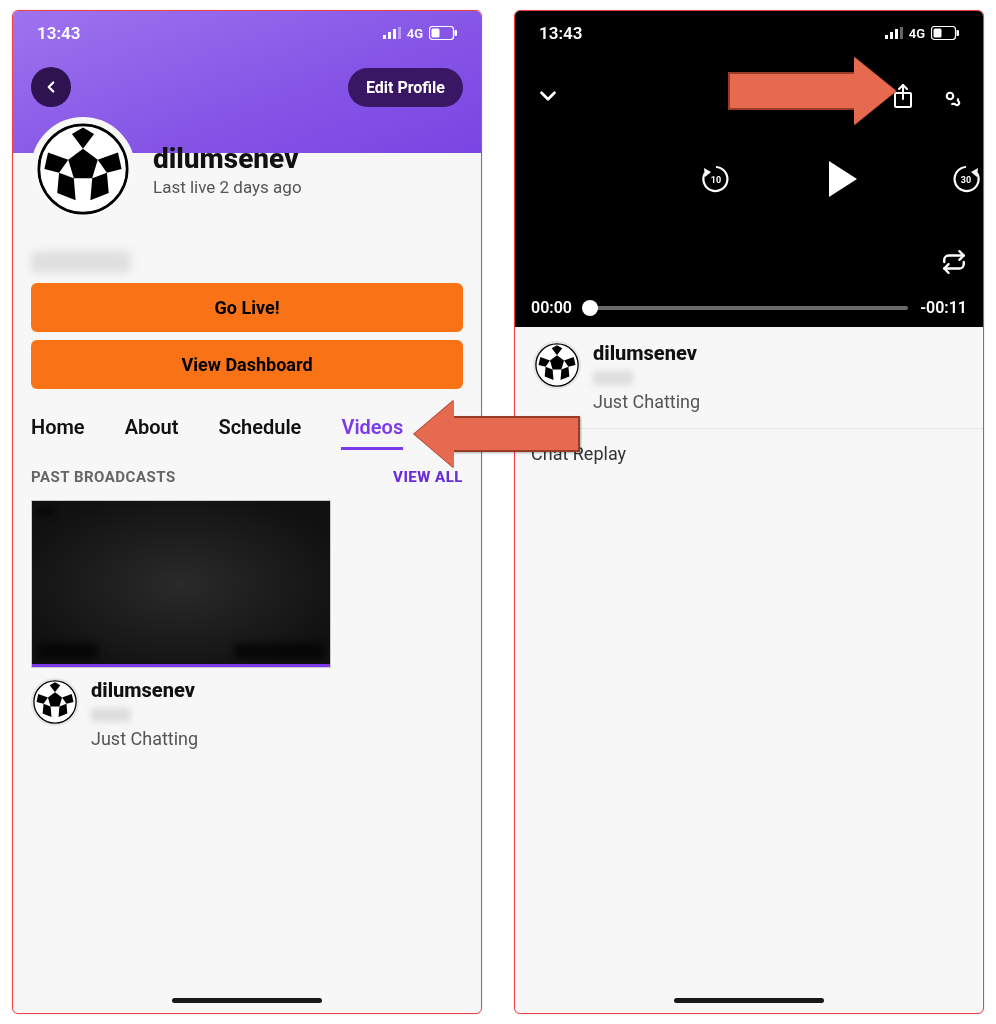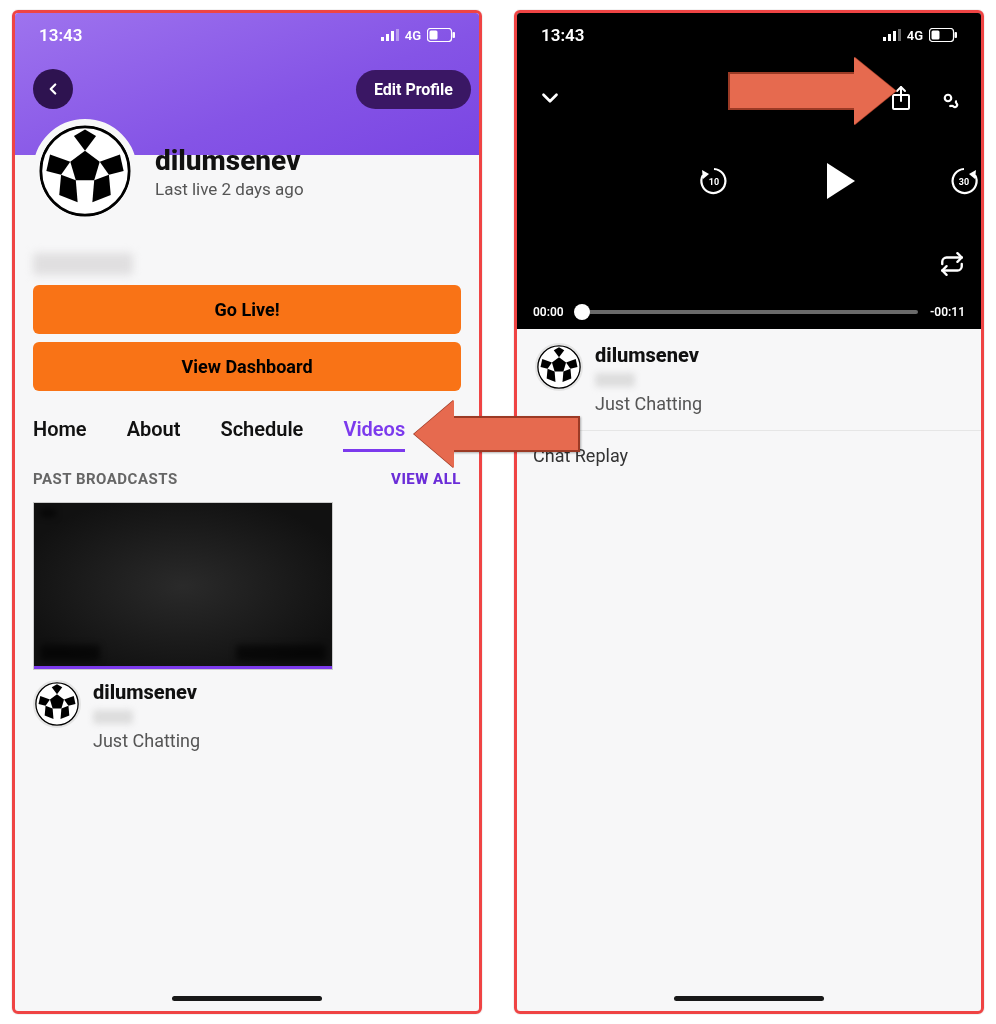--- a/index.html
+++ b/index.html
@@ -10,21 +10,21 @@
     height: 1024px;
     position: relative;
     overflow: hidden;
   }
   .phone {
     position: absolute;
     top: 10px;
     width: 470px;
     height: 1004px;
     background: #f7f7f8;
-    border: 3px solid #ef4444;
+    border: 1px solid #ef4444;
     border-radius: 6px;
     box-shadow: 0 0 0 1px rgba(0,0,0,0.05);
     overflow: hidden;
   }
   .phone-left { left: 12px; }
   .phone-right { left: 514px; }
 
   
   .status-bar {
     height: 44px;
@@ -43,21 +43,21 @@
   .left-header {
     background: linear-gradient(160deg, #9e73ee 0%, #8554e6 60%, #7a45e3 100%);
     color:#fff;
     padding-bottom: 46px;
   }
   .left-header .status-bar { color:#fff; }
   .hdr-row {
     display:flex;
     align-items:center;
     justify-content:space-between;
-    padding: 12px 8px 0 18px;
+    padding: 12px 18px 0 18px;
   }
   .back-btn {
     width:40px; height:40px; border-radius:50%;
     background:#2e1350;
     display:flex; align-items:center; justify-content:center;
     cursor:pointer;
   }
   .edit-btn {
     background:#3a1764;
     color:#fff;
@@ -197,21 +197,21 @@
     margin-top:44px;
     padding-left:17px;
   }
   .player-bottom {
     position:absolute;
     left:0; right:0; bottom:10px;
     display:flex;
     align-items:center;
     gap:12px;
     padding:0 16px;
-    font-size:12px; font-weight:600;
+    font-size:16px; font-weight:600;
   }
   .seek {
     flex:1; height:4px; background:#6a6a6a; border-radius:2px; position:relative;
   }
   .seek-dot {
     position:absolute; left:0; top:50%; transform:translate(-2px,-50%);
     width:16px; height:16px; background:#fff; border-radius:50%;
   }
   .loop-icon {
     position:absolute; right:16px; bottom:48px;

